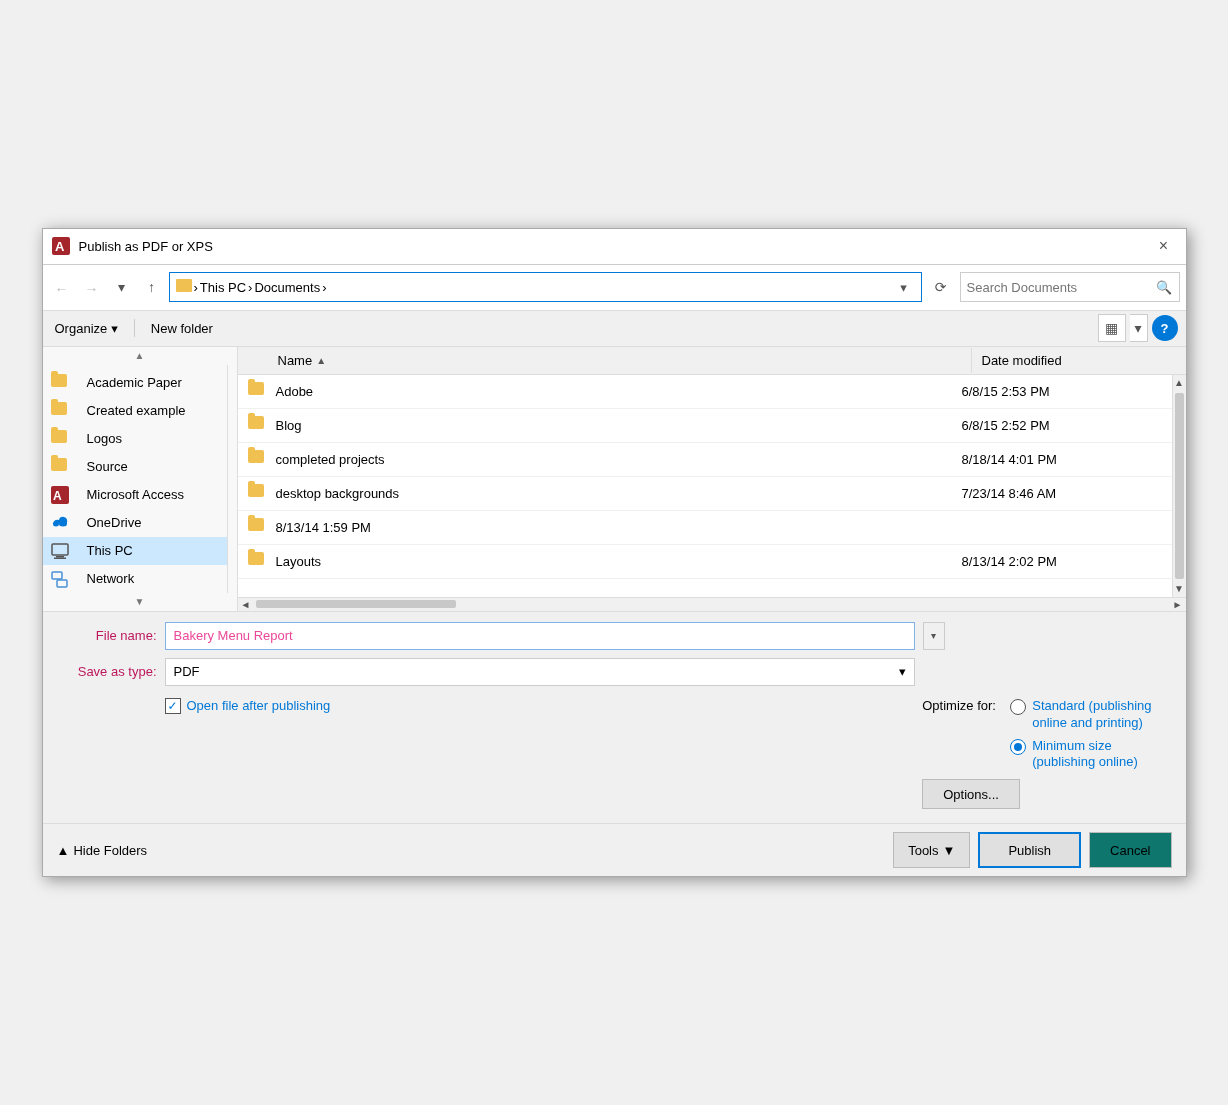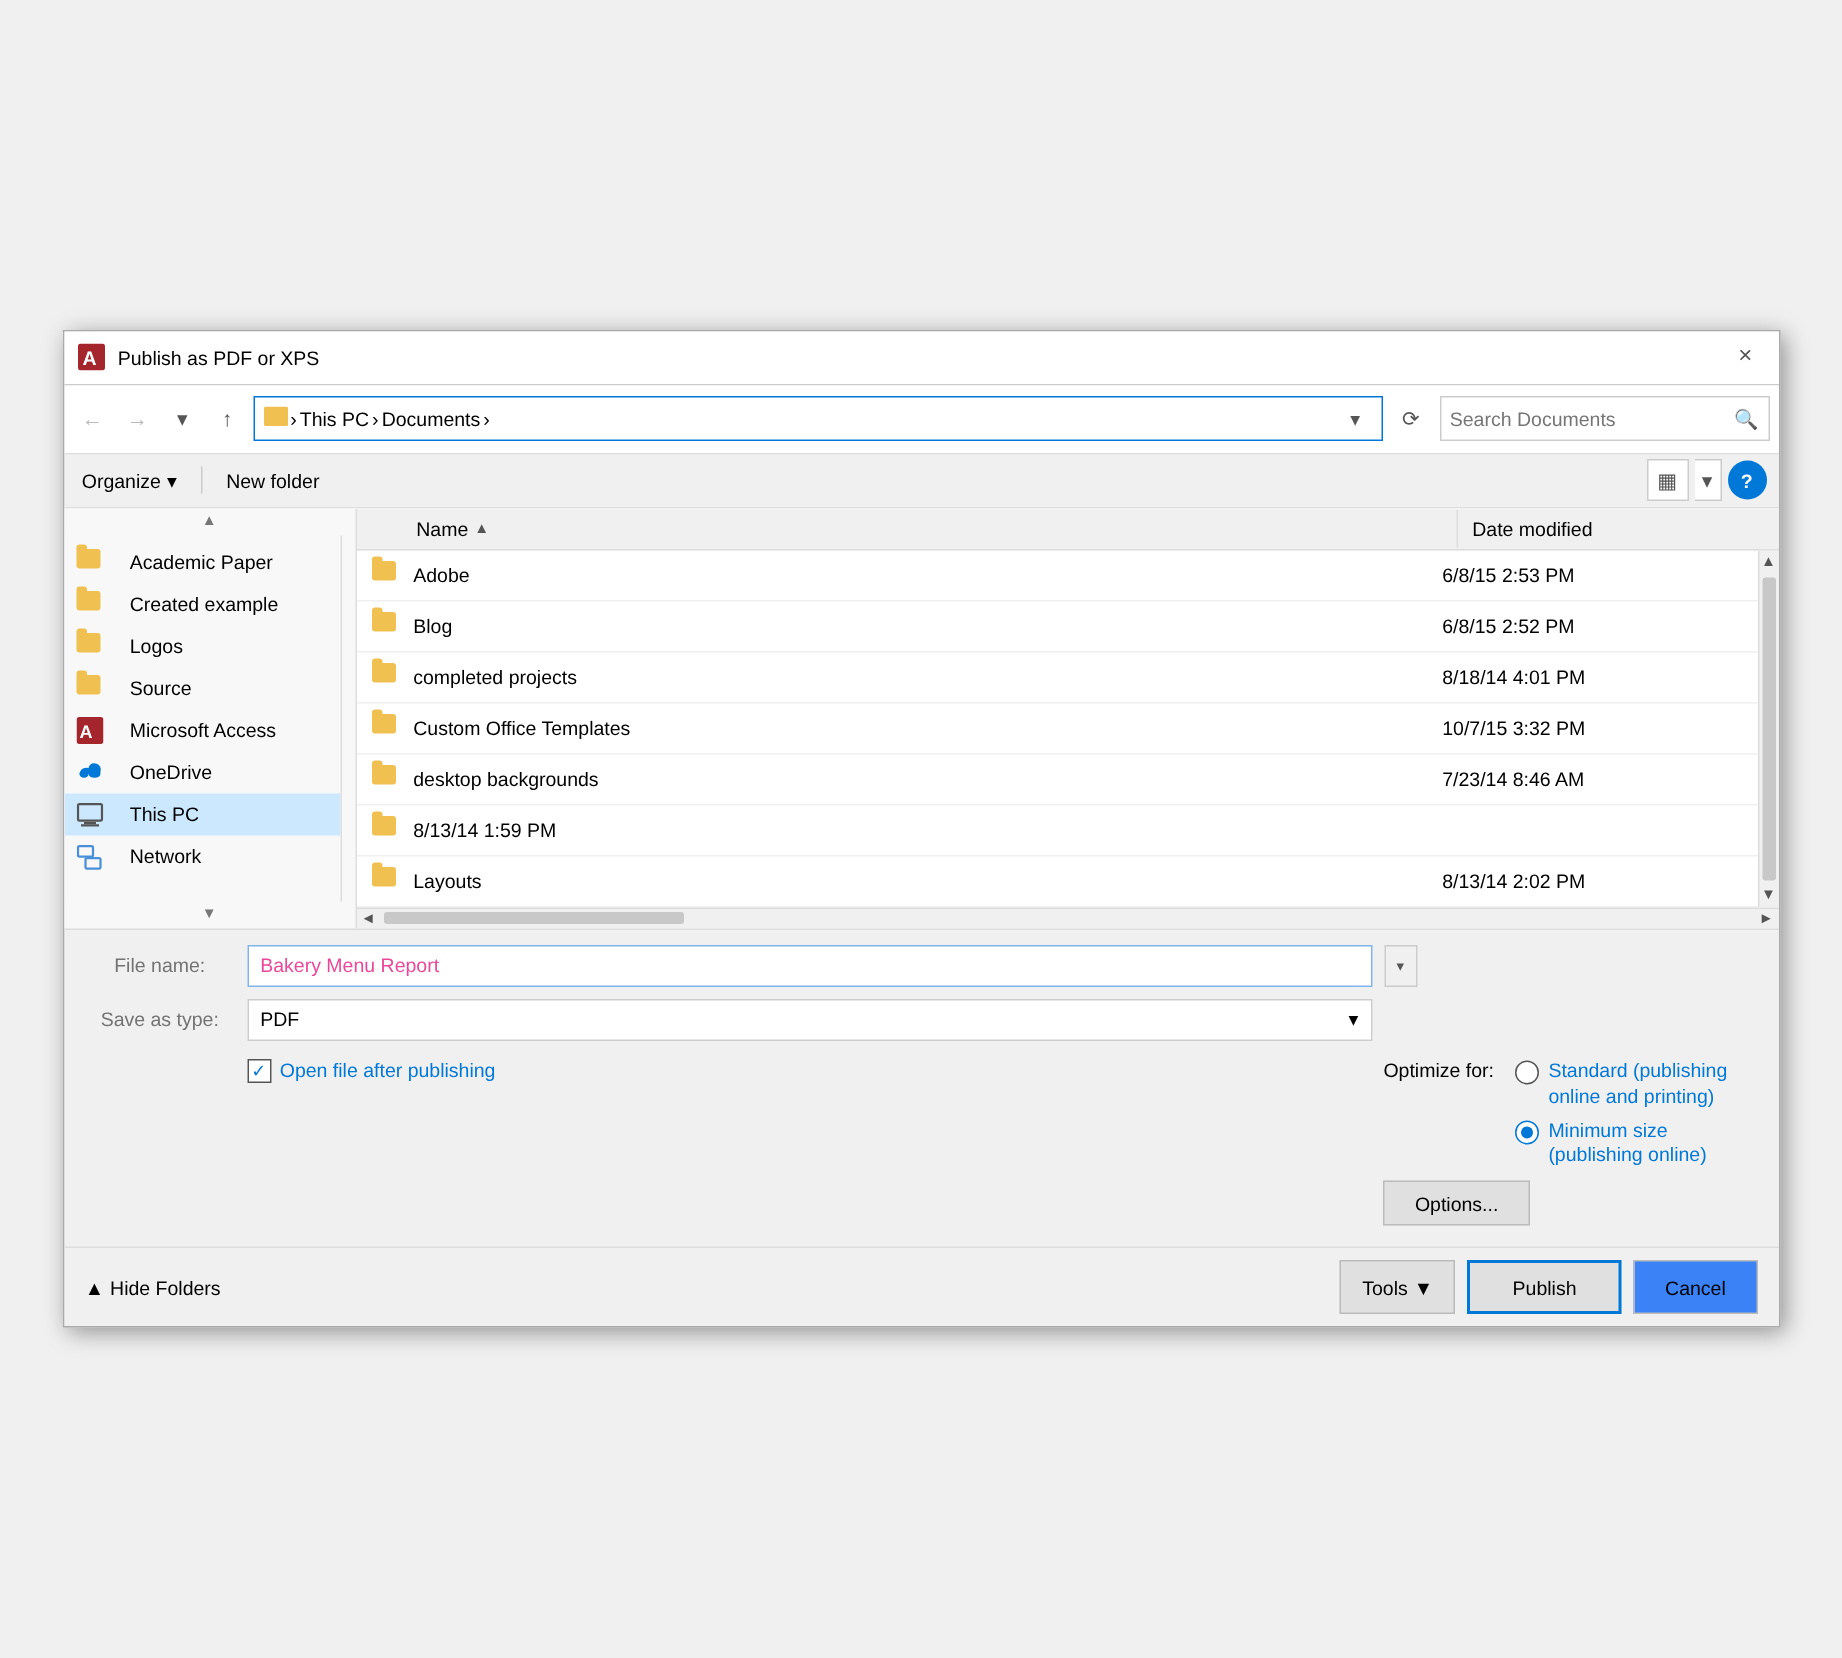--- a/index.html
+++ b/index.html
@@ -339,23 +339,23 @@
       flex-direction: column;
       gap: 8px;
     }
     .file-row {
       display: flex;
       align-items: center;
       gap: 8px;
     }
     .file-label {
       width: 100px;
-      text-align: center;
-      font-size: 13px;
-      color: #737373;
+      text-align: right;
+      font-size: 13px;
+      color: #be185d;
     }
     .file-input {
       flex: 1;
       max-width: 750px;
       border: 1px solid #7eb4ea;
       background: #fff;
       padding: 4px 8px;
       font-size: 13px;
       height: 28px;
       color: #0066cc;
@@ -511,21 +511,21 @@
       background: #e0e0e0;
       border: 2px solid #0078d7;
       padding: 8px 28px;
       font-size: 13px;
       cursor: pointer;
       height: 36px;
       display: flex;
       align-items: center;
     }
     .cancel-btn {
-      background: #3b82f6;
+      background: #0f766e;
       border: 1px solid #bbb;
       padding: 8px 20px;
       font-size: 13px;
       cursor: pointer;
       height: 36px;
       display: flex;
       align-items: center;
     }
     .dialog-wrapper {
       position: relative;
@@ -701,25 +701,20 @@
               <span class="file-item-name">Blog</span>
               <span class="file-item-date">6/8/15 2:52 PM</span>
             </div>
             <div class="file-item">
               <div class="file-item-icon"><div class="folder-icon"></div></div>
               <span class="file-item-name">completed projects</span>
               <span class="file-item-date">8/18/14 4:01 PM</span>
             </div>
             <div class="file-item">
               <div class="file-item-icon"><div class="folder-icon"></div></div>
-              <span class="file-item-name">Custom Office Templates</span>
-              <span class="file-item-date">10/7/15 3:32 PM</span>
-            </div>
-            <div class="file-item">
-              <div class="file-item-icon"><div class="folder-icon"></div></div>
               <span class="file-item-name">desktop backgrounds</span>
               <span class="file-item-date">7/23/14 8:46 AM</span>
             </div>
             <div class="file-item">
               <div class="file-item-icon"><div class="folder-icon"></div></div>
               <span class="file-item-date">8/13/14 1:59 PM</span>
             </div>
             <div class="file-item">
               <div class="file-item-icon"><div class="folder-icon"></div></div>
               <span class="file-item-name">Layouts</span>

